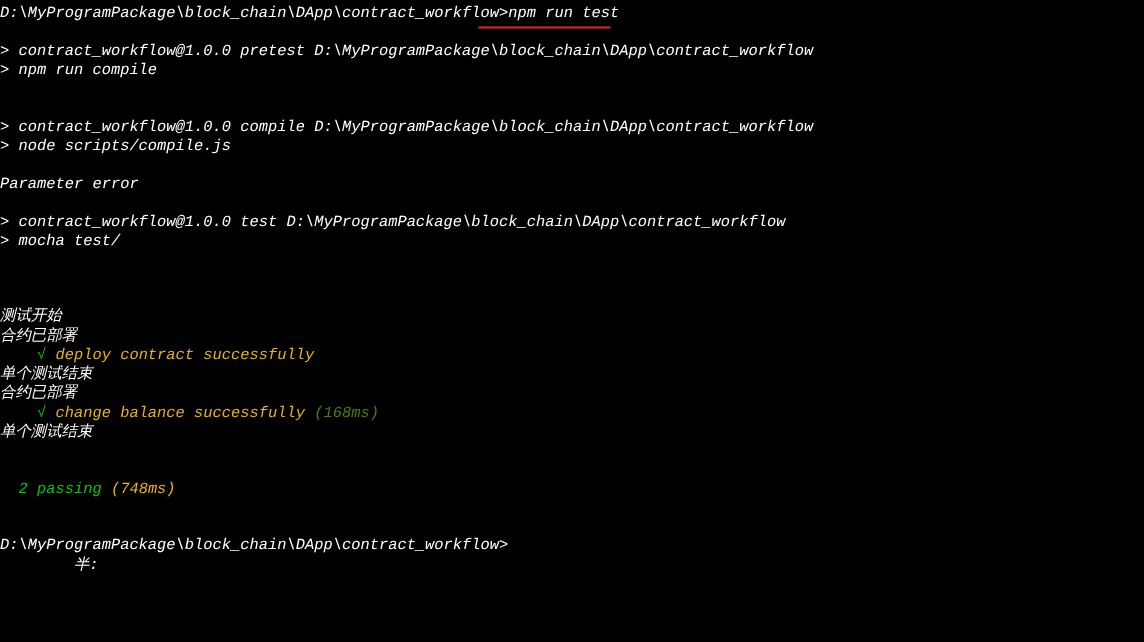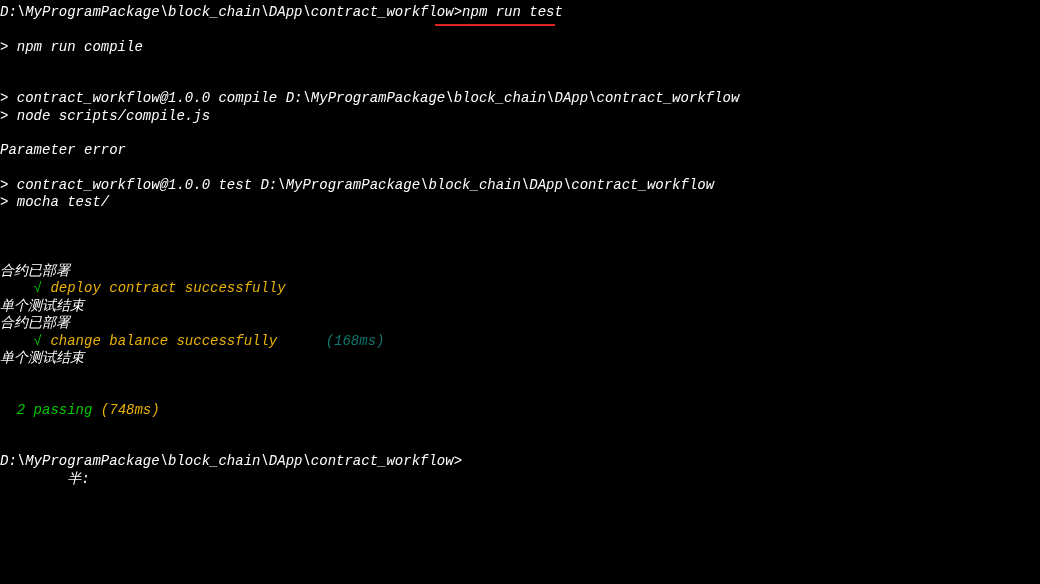--- a/index.html
+++ b/index.html
@@ -22,22 +22,21 @@
       white-space: pre;
       min-height: 17px;
     }
     .gray {
       color: #eab308;
     }
     .green {
       color: #00c800;
     }
     .red {
-      color: #0f766e;
-      margin-left: 40px;
+      color: #4d7c0f;
     }
     .underline {
       position: absolute;
       height: 2px;
       background: #dd2222;
       top: 20px;
       left: 435px;
       width: 120px;
     }
     .container {
@@ -46,33 +45,35 @@
     }
   </style>
 </head>
 <body>
 
 <div class="container">
   <div class="underline"></div>
 
   <div class="line"><span>D:\MyProgramPackage\block_chain\DApp\contract_workflow&gt;</span><span>npm run test</span></div>
   <div class="line"></div>
+  <div class="line">&gt; contract_workflow@1.0.0 pretest D:\MyProgramPackage\block_chain\DApp\contract_workflow</div>
   <div class="line">&gt; npm run compile</div>
   <div class="line"></div>
   <div class="line"></div>
   <div class="line">&gt; contract_workflow@1.0.0 compile D:\MyProgramPackage\block_chain\DApp\contract_workflow</div>
   <div class="line">&gt; node scripts/compile.js</div>
   <div class="line"></div>
   <div class="line">Parameter error</div>
   <div class="line"></div>
   <div class="line">&gt; contract_workflow@1.0.0 test D:\MyProgramPackage\block_chain\DApp\contract_workflow</div>
   <div class="line">&gt; mocha test/</div>
   <div class="line"></div>
   <div class="line"></div>
   <div class="line"></div>
+  <div class="line">测试开始</div>
   <div class="line">合约已部署</div>
   <div class="line"><span class="green">    √</span><span class="gray"> deploy contract successfully</span></div>
   <div class="line">单个测试结束</div>
   <div class="line">合约已部署</div>
   <div class="line"><span class="green">    √</span><span class="gray"> change balance successfully </span><span class="red">(168ms)</span></div>
   <div class="line">单个测试结束</div>
   <div class="line"></div>
   <div class="line"></div>
   <div class="line"><span class="green">  2 passing </span><span class="gray">(748ms)</span></div>
   <div class="line"></div>

